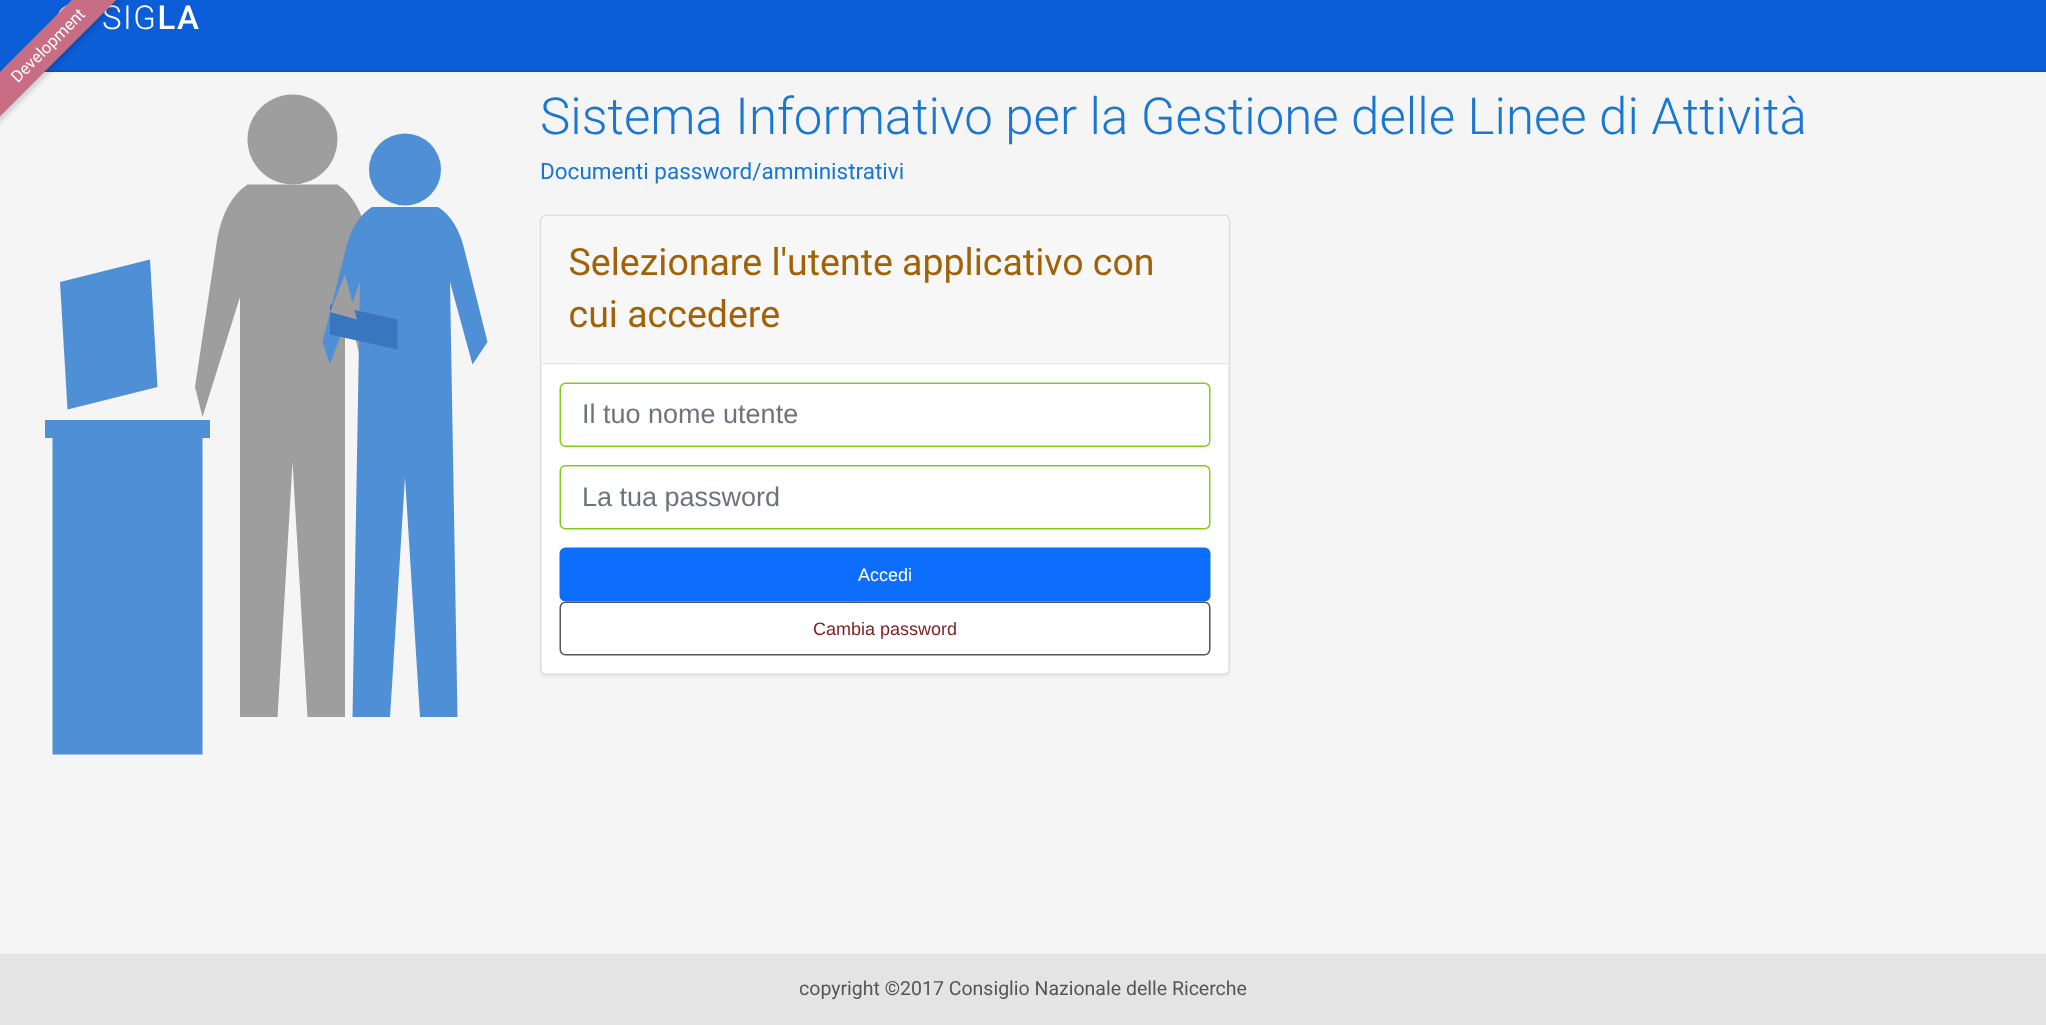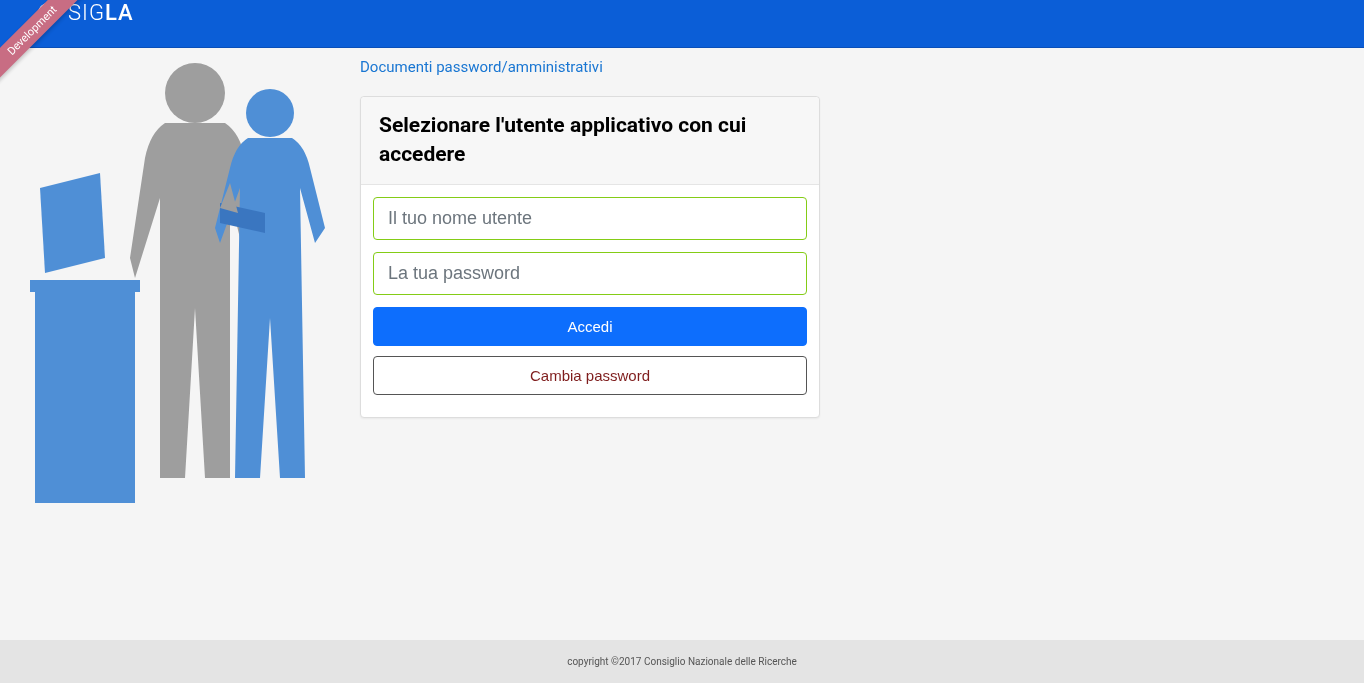--- a/index.html
+++ b/index.html
@@ -110,23 +110,23 @@
     }
     
     .card-header {
       background: #f7f7f7;
       padding: 14px 18px;
       border-bottom: 1px solid #e5e5e5;
       border-radius: 4px 4px 0 0;
     }
     
     .card-header h3 {
-      font-size: 21px;
-      font-weight: 700;
-      color: #000000;
+      font-size: 25px;
+      font-weight: 400;
+      color: #a16207;
       line-height: 1.4;
     }
     
     .card-body {
       padding: 12px;
     }
     
     .form-input {
       width: 100%;
       padding: 10px 14px;
@@ -138,45 +138,44 @@
       background: white;
     }
     
     .form-input::placeholder {
       color: #6c757d;
     }
     
     .btn {
       width: 100%;
       padding: 10px 26px;
-      font-size: 15px;
+      font-size: 12px;
       border-radius: 4px;
       cursor: pointer;
       border: 1px solid transparent;
-      margin-bottom: 10px;
       text-align: center;
     }
     
     .btn-primary {
       background: #0d6efd;
       color: white;
       border-color: #0d6efd;
     }
     
     .btn-default {
       background: white;
       color: #7f1d1d;
       border: 1px solid #555;
     }
     
     .footer {
       background: #e4e4e4;
       padding: 16px;
       text-align: center;
-      font-size: 10px;
+      font-size: 13px;
       color: #555;
     }
     
     
     .people-svg {
       width: 100%;
       height: 100%;
     }
   </style>
 </head>
@@ -218,20 +217,21 @@
         <circle cx="250" cy="55" r="24"></circle>
         <path d="M 228 80 Q 215 88 210 110 L 195 170 L 200 185 L 220 130 L 215 420 L 240 420 L 250 260 L 260 420 L 285 420 L 280 130 L 295 185 L 305 170 L 290 110 Q 285 88 272 80 Z"></path>
 
         <path d="M 200 145 L 245 155 L 245 175 L 200 165 Z" fill="#3a76c0"></path>
         <path d="M 210 125 L 218 155 L 200 150 Z" fill="#9e9e9e"></path>
       </g>
     </svg>
   </div>
 
   <div class="content-area">
+    <h1 class="page-title">Sistema Informativo per la Gestione delle Linee di Attività</h1>
     <div class="page-subtitle">Documenti password/amministrativi</div>
 
     <div class="login-card">
       <div class="card-header">
         <h3>Selezionare l'utente applicativo con cui accedere</h3>
       </div>
       <div class="card-body">
         <input type="text" class="form-input" placeholder="Il tuo nome utente" style="">
         <input type="password" class="form-input" placeholder="La tua password" style="">
         <button class="btn btn-primary">Accedi</button>

